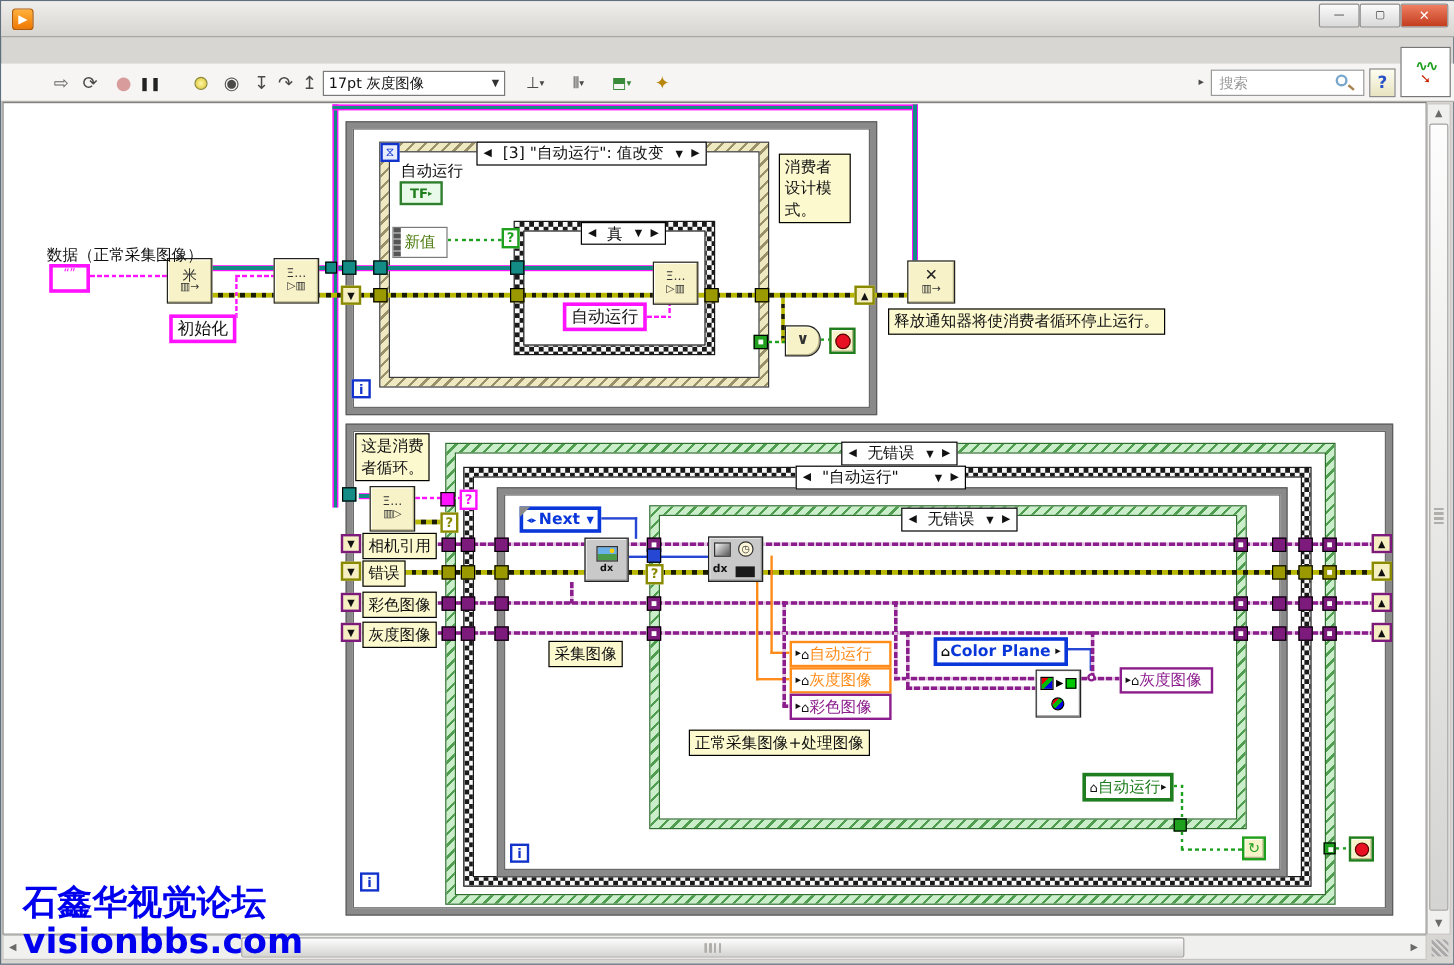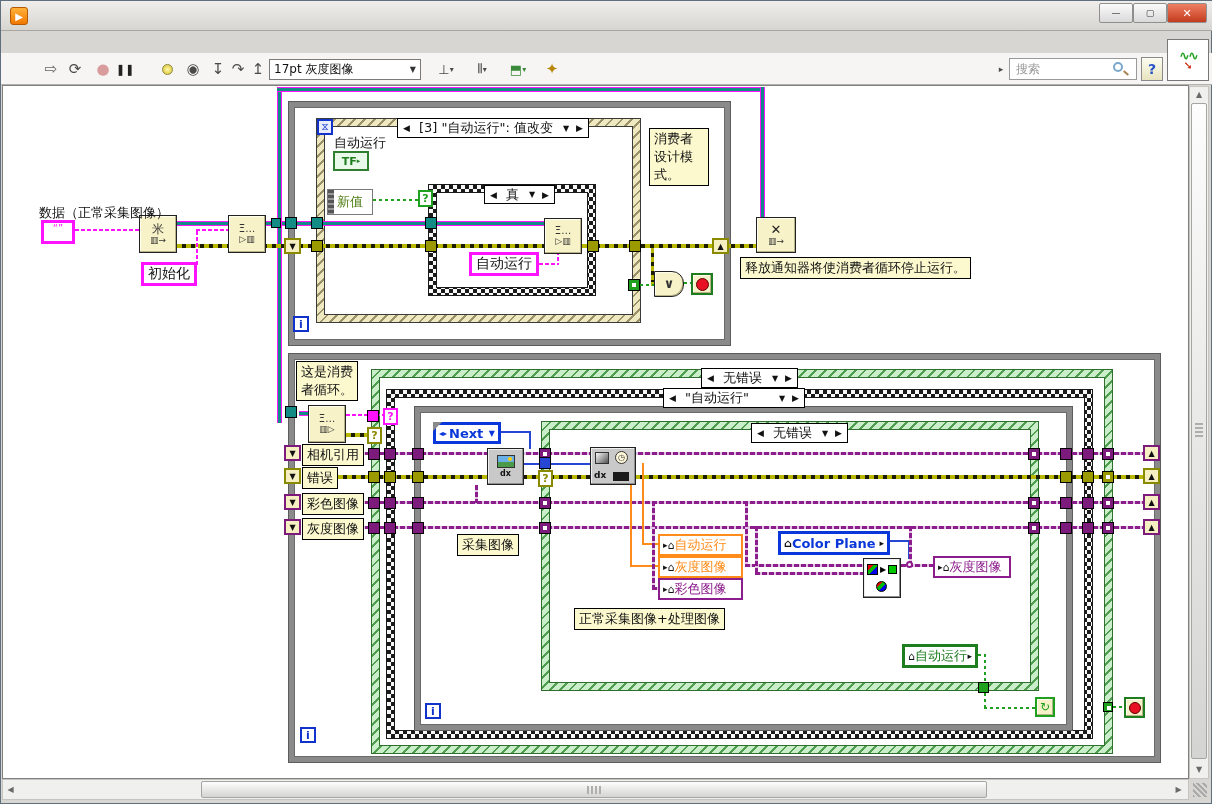--- a/index.html
+++ b/index.html
@@ -465,14 +465,18 @@
   <div class="sbthumb" style="left:1190px;top:102px;width:16px;height:656px;"></div>
   <div class="vgrip" style="left:1194px;top:422px;"></div>
   <div class="sbarrow" style="left:1188px;top:761px;width:20px;height:15px;">▼</div>
   <div class="abs sbtrack" style="left:1px;top:778px;width:1187px;height:21px;"></div>
   <div class="sbarrow" style="left:2px;top:780px;width:15px;height:17px;">◀</div>
   <div class="sbthumb" style="left:200px;top:780px;width:786px;height:17px;"></div>
   <div class="hgrip" style="left:586px;top:785px;"></div>
   <div class="sbarrow" style="left:1170px;top:780px;width:15px;height:17px;">▶</div>
   <div class="abs grip-dots" style="left:1192px;top:782px;width:14px;height:14px;"></div>
 
+  <div class="watermark" style="left:18px;top:736px;">
+    <div>石鑫华视觉论坛</div>
+    <div>visionbbs.com</div>
+  </div>
 
 </div>
 
 </body></html>

